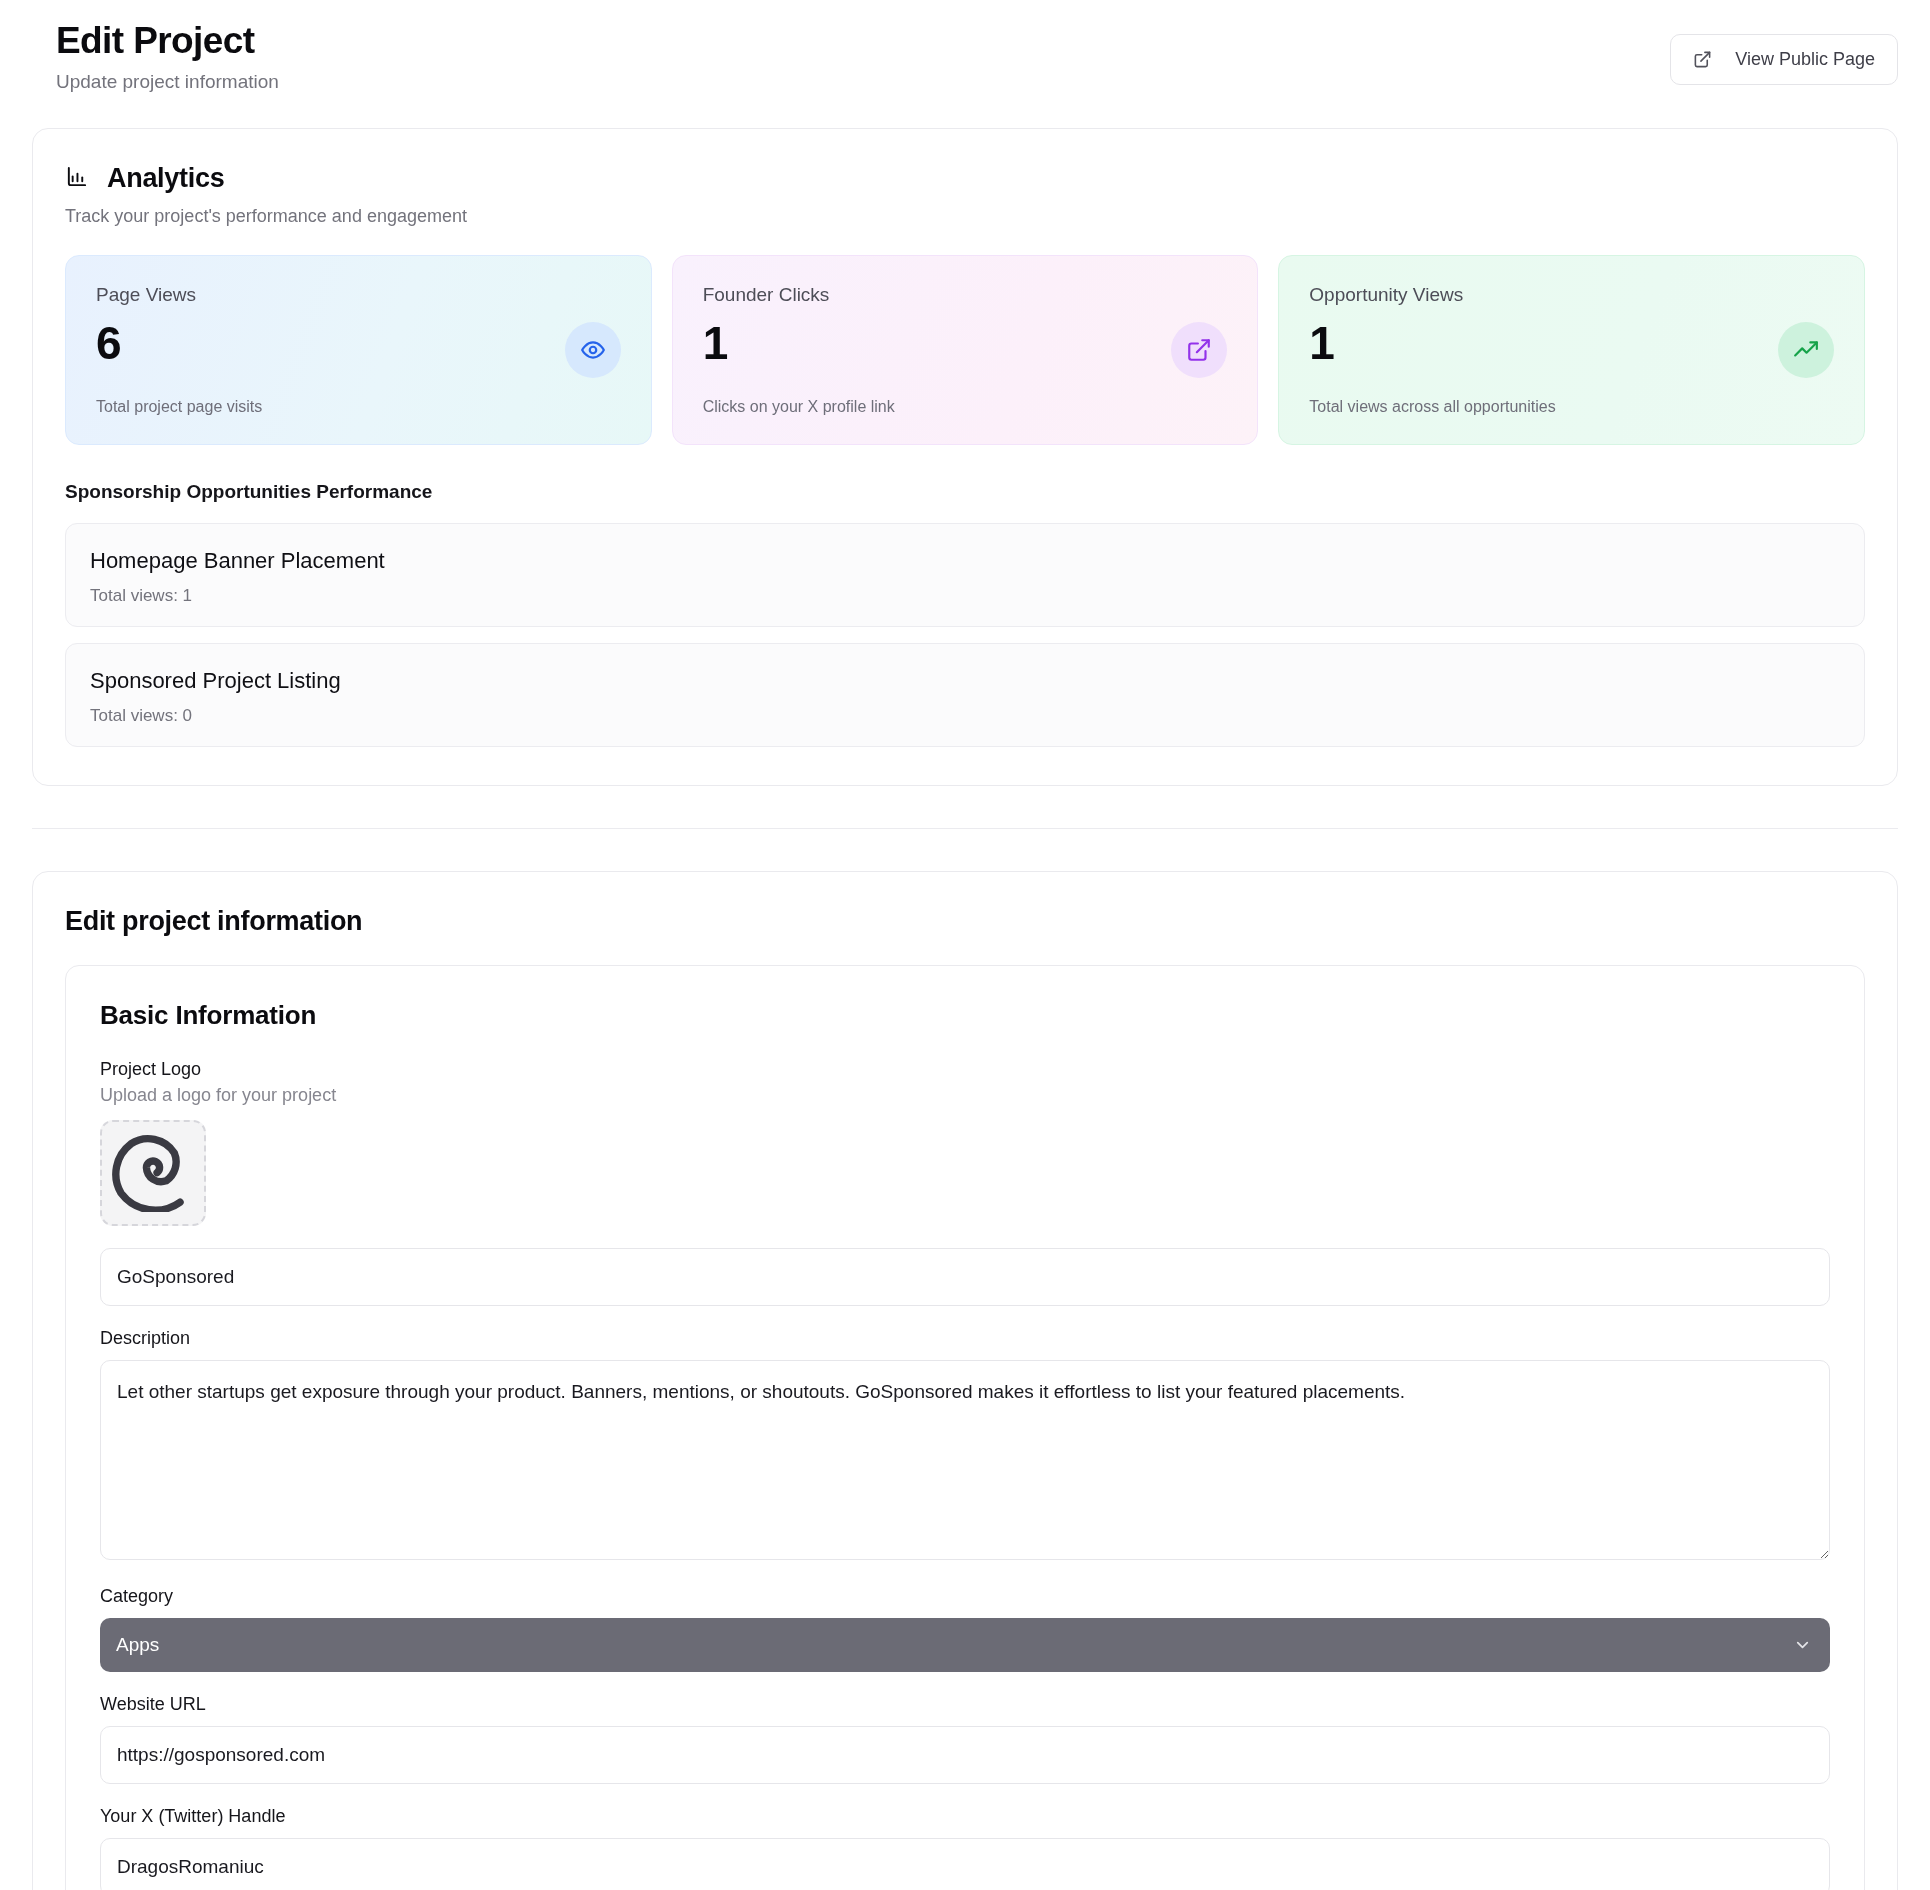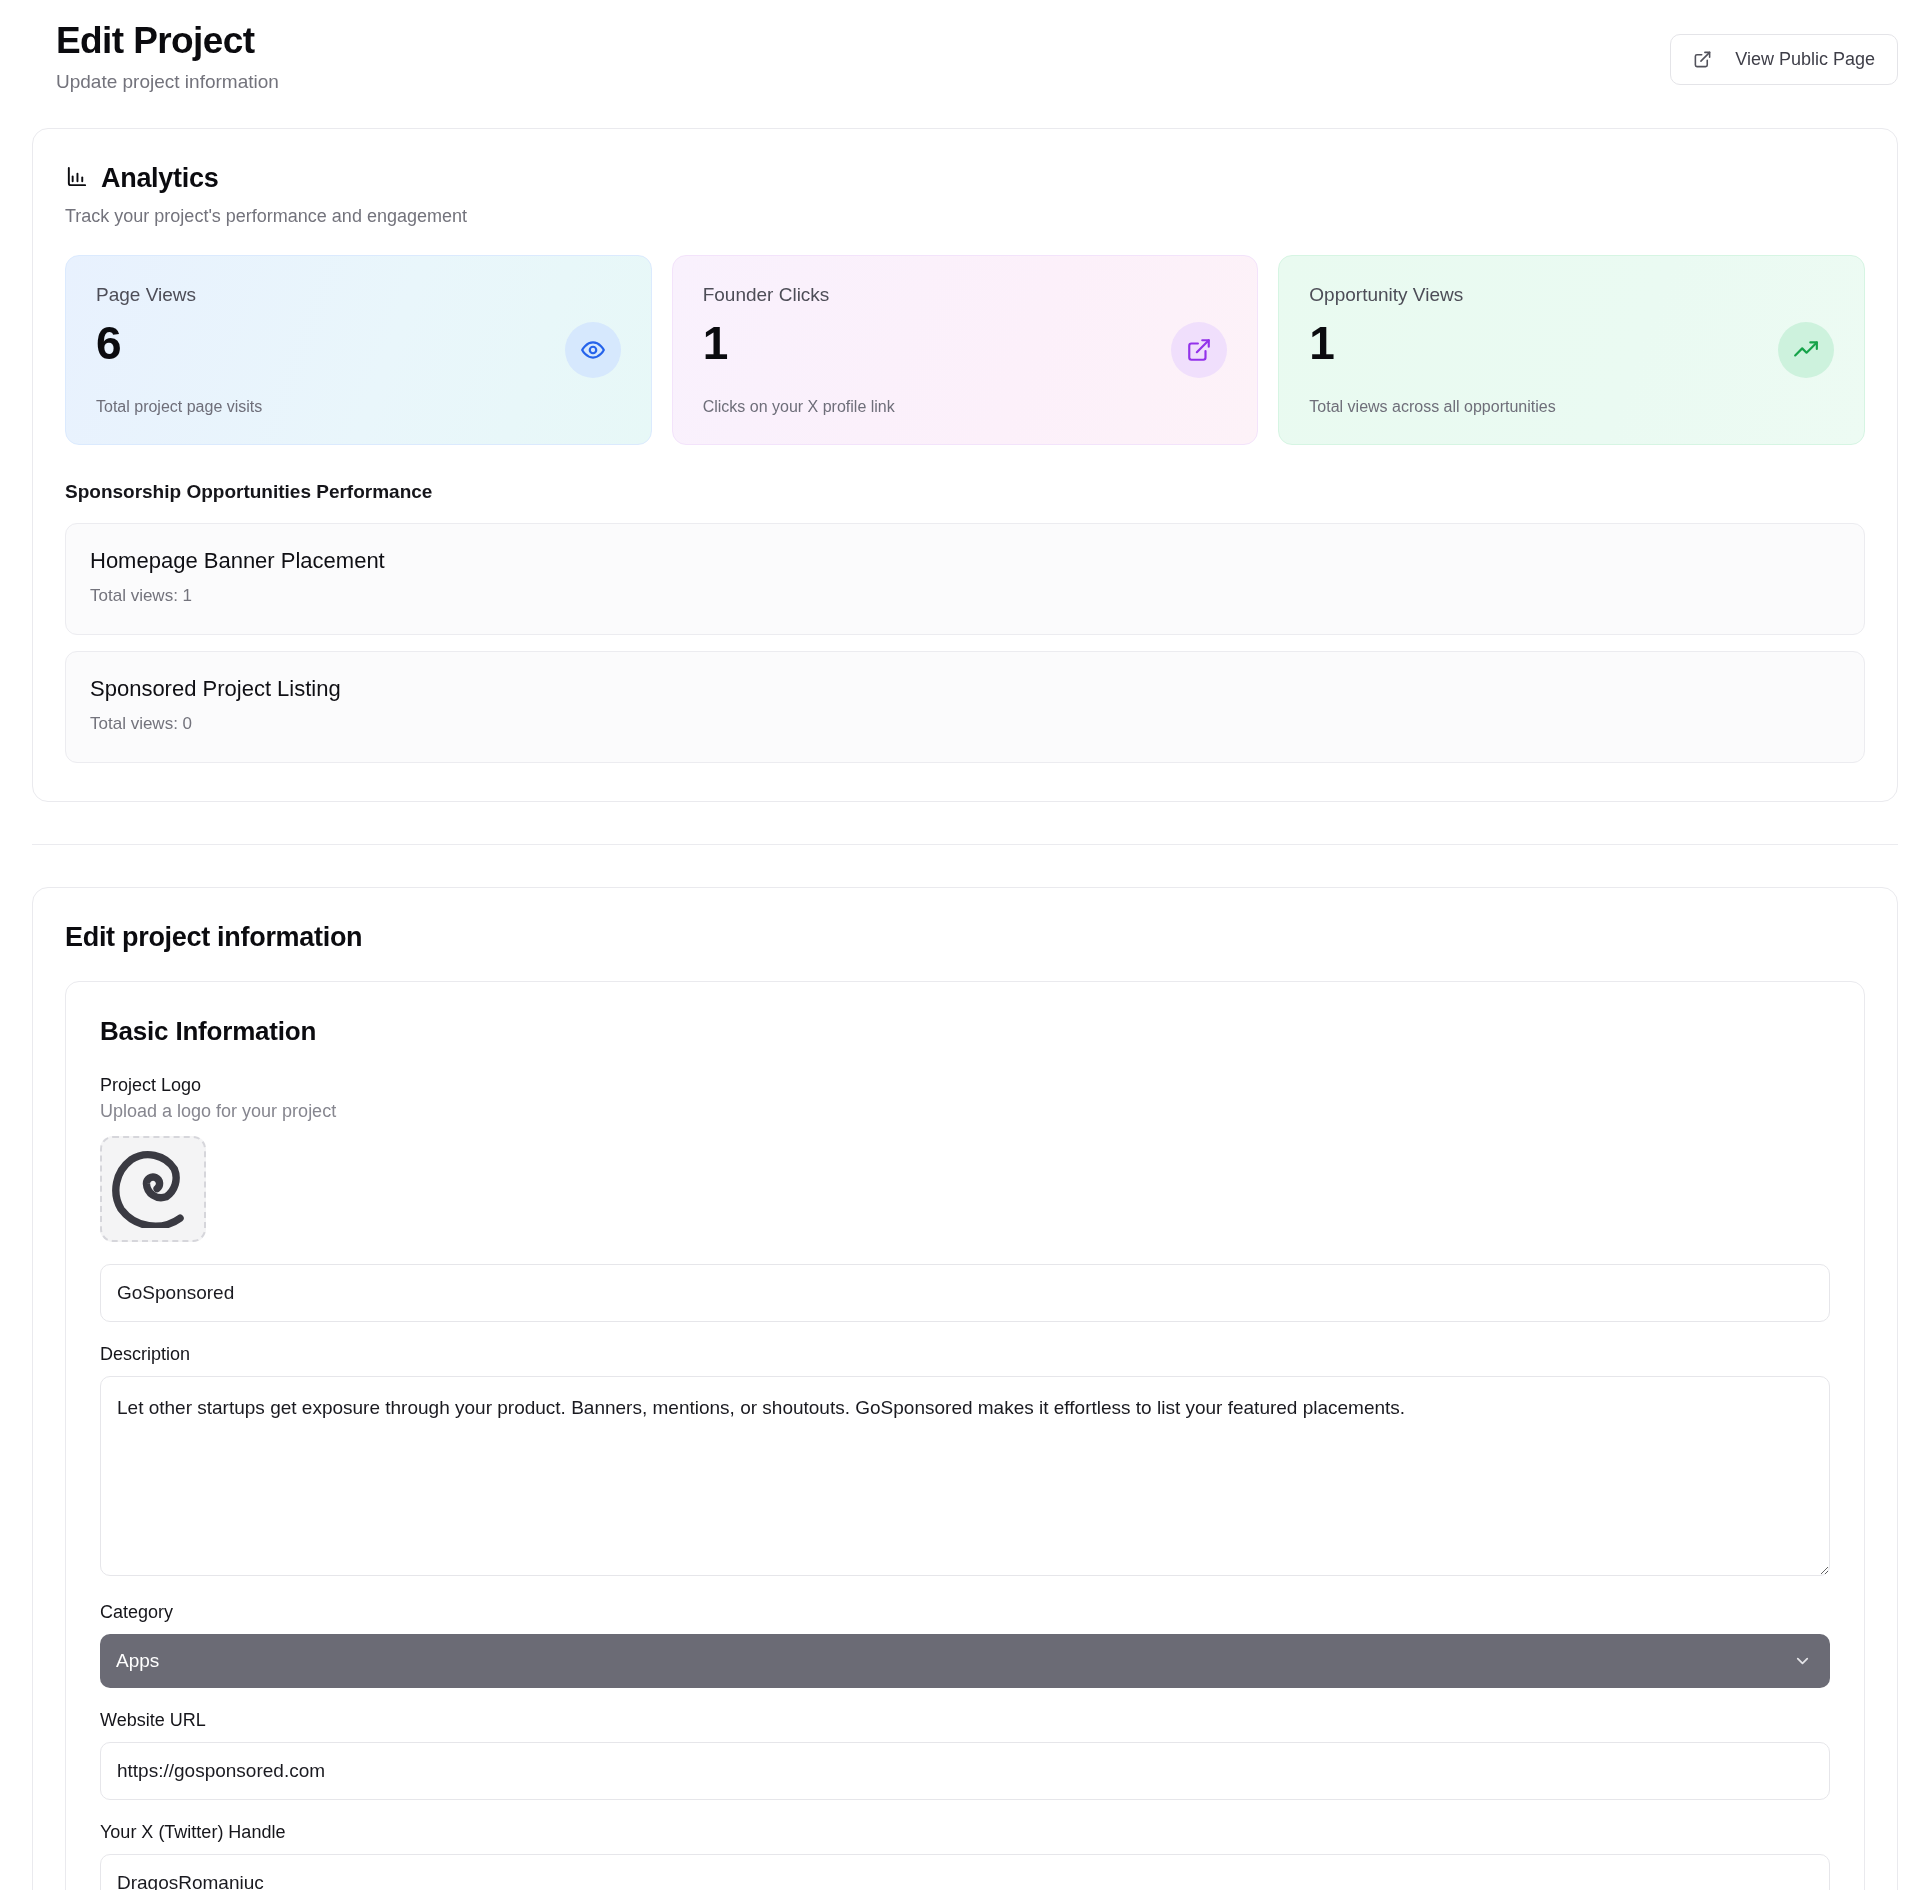--- a/index.html
+++ b/index.html
@@ -33,21 +33,21 @@
     margin-top: 12px; white-space: nowrap;
   }
   .view-public-btn svg { display: block; }
 
   
   .analytics-card {
     margin-top: 34px;
     border: 1px solid #eaeaee; border-radius: 16px;
     background: #fff; padding: 34px 32px 38px 32px;
   }
-  .section-head { display: flex; align-items: center; gap: 13px; }
+  .section-head { display: flex; align-items: center; gap: 19px; }
   .section-head h2 {
     margin: 0; font-size: 27px; font-weight: 700; letter-spacing: -0.3px; color: #0b0b0f;
   }
   .section-sub { margin: 12px 0 0 0; font-size: 18px; color: #73737c; }
 
   .stats-grid {
     display: grid; grid-template-columns: repeat(3, 1fr); gap: 20px;
     margin-top: 28px;
   }
   .stat-card {
@@ -66,21 +66,21 @@
     display: flex; align-items: center; justify-content: center;
   }
   .stat-icon.blue   { background: #d6e8fd; }
   .stat-icon.purple { background: #f0dffc; }
   .stat-icon.green  { background: #cdf2dd; }
 
   .perf-title { font-size: 19px; font-weight: 700; margin: 36px 0 0 0; color: #15151a; }
   .perf-list { margin-top: 20px; display: flex; flex-direction: column; gap: 16px; }
   .perf-row {
     border: 1px solid #ececf0; border-radius: 12px; background: #fbfbfc;
-    padding: 24px 24px 28px 24px;
+    padding: 24px 24px 20px 24px;
   }
   .perf-name { font-size: 22px; font-weight: 500; margin: 0; color: #0f0f14; }
   .perf-views { font-size: 17px; color: #73737c; margin: 12px 0 0 0; }
 
   .divider { height: 1px; background: #ebebef; margin: 42px 0 0 0; }
 
   
   .edit-card {
     margin-top: 42px; border: 1px solid #eaeaee; border-radius: 16px;
     background: #fff; padding: 34px 32px 40px 32px;

